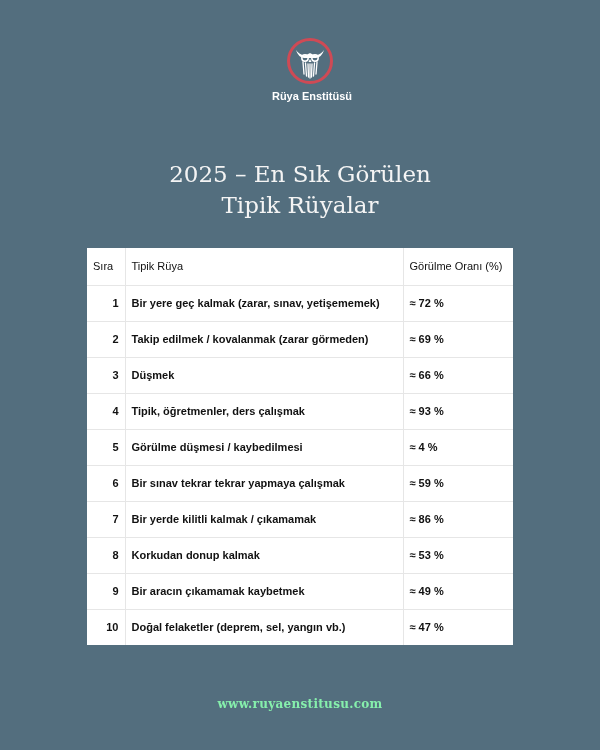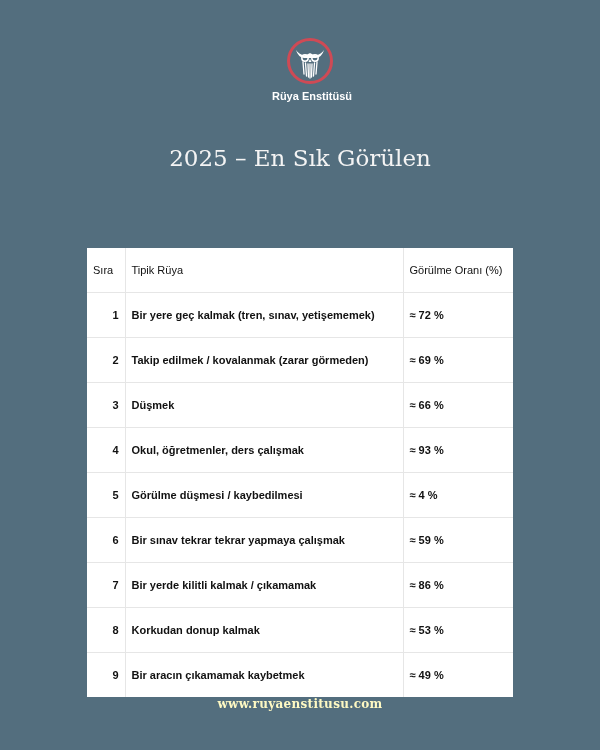--- a/index.html
+++ b/index.html
@@ -18,46 +18,46 @@
     box-sizing: border-box;
     border: 3px solid #cf4a55; border-radius: 50%;
   }
   .logo-owl { position: absolute; left: 275px; top: 38px; width: 46px; height: 46px; }
   .logo-name {
     position: absolute; left: 0; width: 600px; top: 90px;
     text-align: center; color: #ffffff; font-size: 11px; font-weight: bold;
     font-family: "Liberation Sans", sans-serif;
   }
   .title {
-    position: absolute; left: 0; width: 600px; top: 143px;
+    position: absolute; left: 0; width: 600px; top: 159px;
     text-align: center; color: #f4f4f4;
     font-family: "DejaVu Serif", serif; font-size: 23px; line-height: 31px;
     font-weight: normal;
   }
   .table-wrap {
     position: absolute; left: 87px; top: 248px; width: 426px;
     background: #ffffff;
   }
   table { border-collapse: collapse; width: 426px; table-layout: fixed; }
   td, th {
     border-bottom: 1px solid #e6e6e6;
-    font-size: 11px; color: #111; padding: 16px 6px;
+    font-size: 11px; color: #111; padding: 8px 6px;
     height: 36px; box-sizing: border-box;
   }
   th { font-weight: normal; text-align: left; height: 37px; }
   tr:last-child td { border-bottom: none; }
   col.c1 { width: 38px; }
   col.c2 { width: 278px; }
   col.c3 { width: 110px; }
   td.c1, th.c1, td.c2, th.c2 { border-right: 1px solid #e6e6e6; }
   td { font-weight: bold; }
   td.c1 { text-align: right; }
   .footer {
     position: absolute; left: 0; width: 600px; top: 697px;
-    text-align: center; color: #fef9c3;
+    text-align: center; color: #86efac;
     font-family: "DejaVu Serif", serif; font-size: 12px; font-weight: bold;
     letter-spacing: 0.3px;
   }
 </style>
 </head>
 <body>
 
 <div class="logo">
   <div class="logo-circle"></div>
   <svg class="logo-owl" viewBox="0 0 46 46">
@@ -77,55 +77,56 @@
       <line x1="25" y1="26" x2="24.5" y2="39"></line>
       <line x1="27.5" y1="25" x2="26.5" y2="38"></line>
       <line x1="30" y1="24" x2="29" y2="36"></line>
     </g>
   </svg>
   <div class="logo-name">Rüya Enstitüsü</div>
 </div>
 
 <div class="title">
   <div>2025 – En Sık Görülen</div>
+  <div>Tipik Rüyalar</div>
 </div>
 
 <div class="table-wrap">
   <table>
     <colgroup>
         <col class="c1">
         <col class="c2">
         <col class="c3">
       </colgroup>
     <thead>
       <tr>
         <th class="c1">Sıra</th>
         <th class="c2">Tipik Rüya</th>
         <th class="c3">Görülme Oranı (%)</th>
       </tr>
     </thead>
     <tbody>
       <tr>
         <td class="c1">1</td>
-        <td class="c2">Bir yere geç kalmak (tren, sınav, yetişememek)</td>
+        <td class="c2">Bir yere geç kalmak (zarar, sınav, yetişememek)</td>
         <td class="c3">≈ 72 %</td>
       </tr>
       <tr>
         <td class="c1">2</td>
         <td class="c2">Takip edilmek / kovalanmak (zarar görmeden)</td>
         <td class="c3">≈ 69 %</td>
       </tr>
       <tr>
         <td class="c1">3</td>
         <td class="c2">Düşmek</td>
         <td class="c3">≈ 66 %</td>
       </tr>
       <tr>
         <td class="c1">4</td>
-        <td class="c2">Okul, öğretmenler, ders çalışmak</td>
+        <td class="c2">Tipik, öğretmenler, ders çalışmak</td>
         <td class="c3">≈ 93 %</td>
       </tr>
       <tr>
         <td class="c1">5</td>
         <td class="c2">Görülme düşmesi / kaybedilmesi</td>
         <td class="c3">≈ 4 %</td>
       </tr>
       <tr>
         <td class="c1">6</td>
         <td class="c2">Bir sınav tekrar tekrar yapmaya çalışmak</td>
@@ -139,17 +140,22 @@
       <tr>
         <td class="c1">8</td>
         <td class="c2">Korkudan donup kalmak</td>
         <td class="c3">≈ 53 %</td>
       </tr>
       <tr>
         <td class="c1">9</td>
         <td class="c2">Bir aracın çıkamamak kaybetmek</td>
         <td class="c3">≈ 49 %</td>
       </tr>
+      <tr>
+        <td class="c1">10</td>
+        <td class="c2">Doğal felaketler (deprem, sel, yangın vb.)</td>
+        <td class="c3">≈ 47 %</td>
+      </tr>
     </tbody>
   </table>
 </div>
 
 <div class="footer">www.ruyaenstitusu.com</div>
 
 </body></html>

